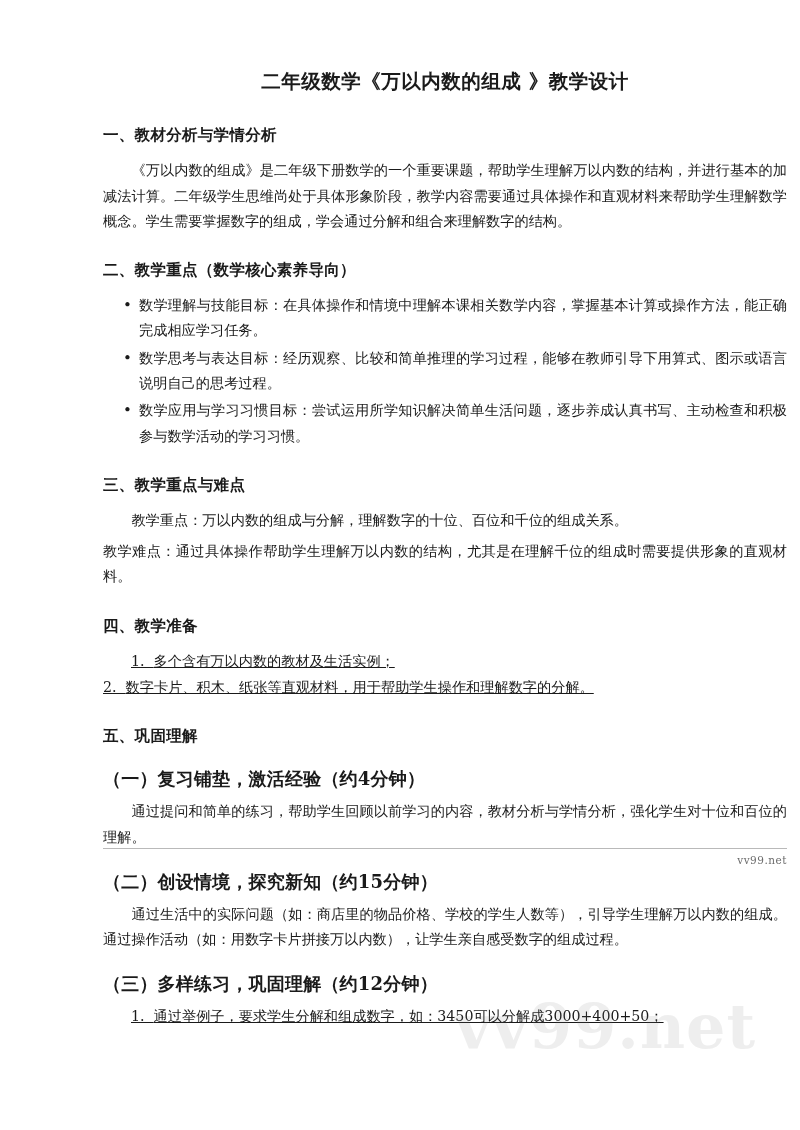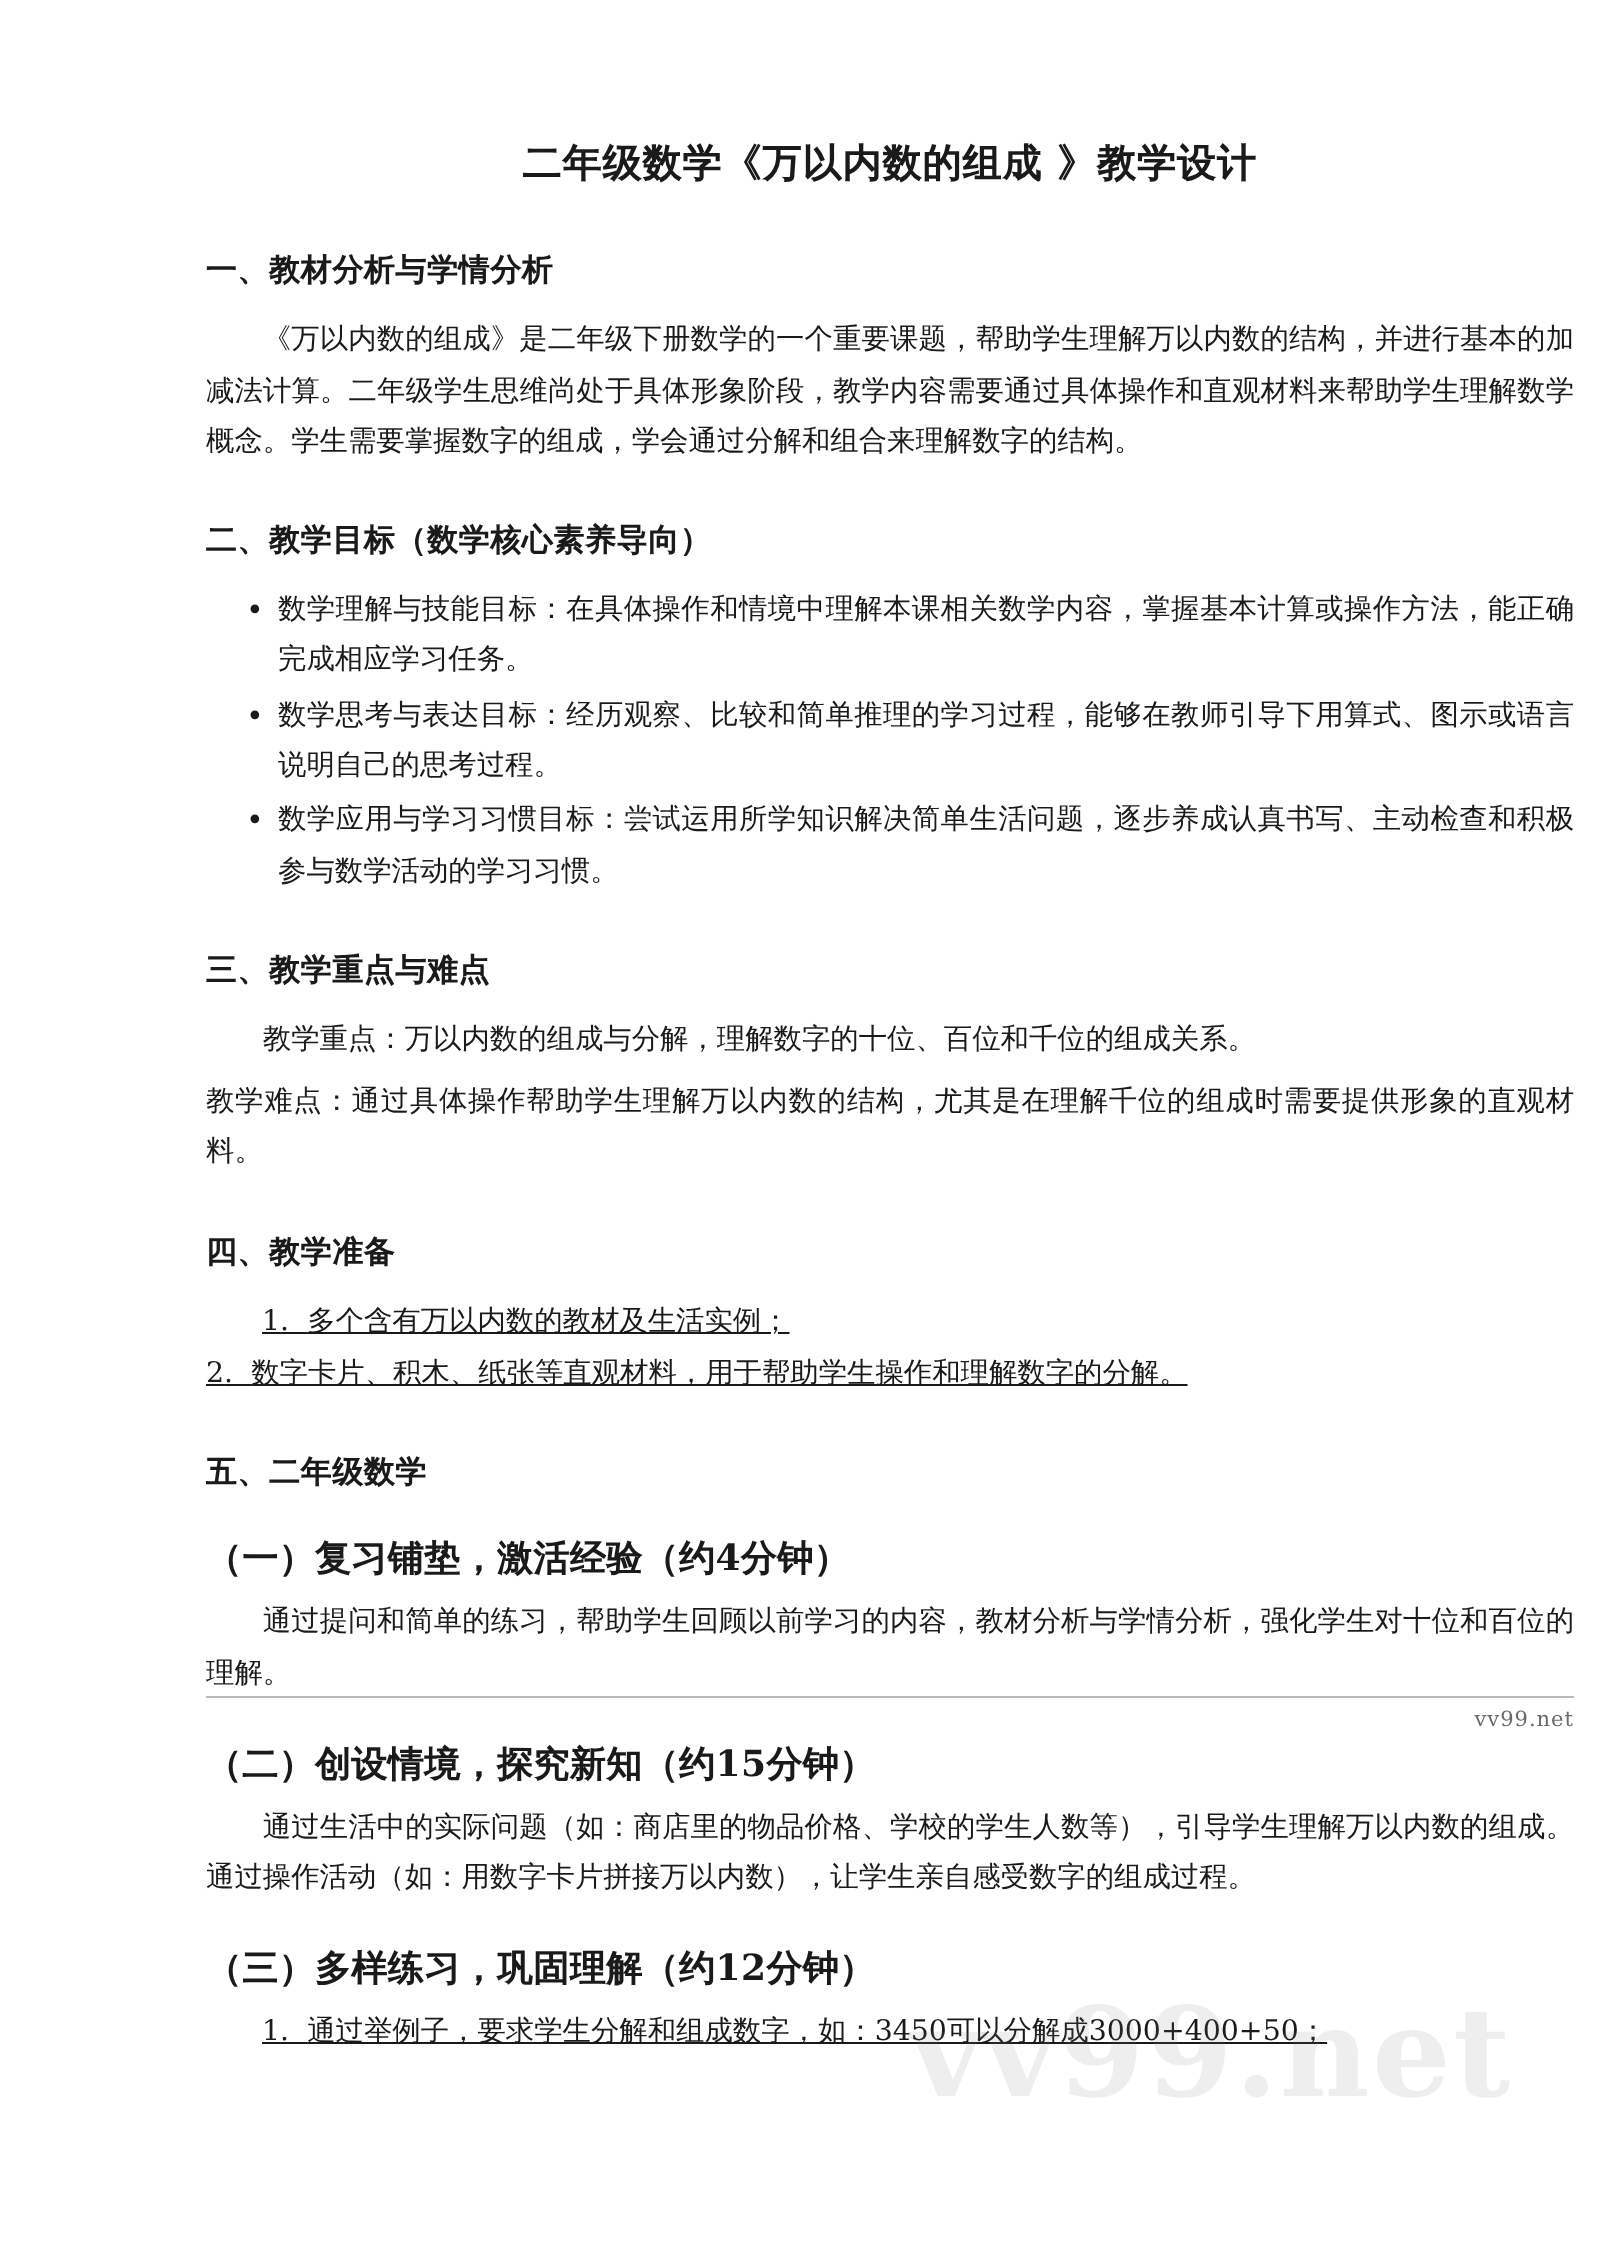--- a/index.html
+++ b/index.html
@@ -137,38 +137,38 @@
 </head>
 <body>
 
 <div class="page">
 
   <div class="doc-title">二年级数学《万以内数的组成 》教学设计</div>
 
   <h2 class="section">一、教材分析与学情分析</h2>
   <p class="body">《万以内数的组成》是二年级下册数学的一个重要课题，帮助学生理解万以内数的结构，并进行基本的加减法计算。二年级学生思维尚处于具体形象阶段，教学内容需要通过具体操作和直观材料来帮助学生理解数学概念。学生需要掌握数字的组成，学会通过分解和组合来理解数字的结构。</p>
 
-  <h2 class="section">二、教学目标（数学核心素养导向）</h2>
+  <h2 class="section">二、教学重点（数学核心素养导向）</h2>
   <ul class="bullets">
     <li>数学理解与技能目标：在具体操作和情境中理解本课相关数学内容，掌握基本计算或操作方法，能正确完成相应学习任务。</li>
     <li>数学思考与表达目标：经历观察、比较和简单推理的学习过程，能够在教师引导下用算式、图示或语言说明自己的思考过程。</li>
     <li>数学应用与学习习惯目标：尝试运用所学知识解决简单生活问题，逐步养成认真书写、主动检查和积极参与数学活动的学习习惯。</li>
   </ul>
 
   <h2 class="section">三、教学重点与难点</h2>
   <p class="body">教学重点：万以内数的组成与分解，理解数字的十位、百位和千位的组成关系。</p>
   <p class="body noindent">教学难点：通过具体操作帮助学生理解万以内数的结构，尤其是在理解千位的组成时需要提供形象的直观材料。</p>
 
   <h2 class="section">四、教学准备</h2>
   <ol class="numbered">
     <li class="indent-a">多个含有万以内数的教材及生活实例；</li>
     <li class="indent-b">数字卡片、积木、纸张等直观材料，用于帮助学生操作和理解数字的分解。</li>
   </ol>
 
-  <h2 class="section">五、二年级数学</h2>
+  <h2 class="section">五、巩固理解</h2>
 
   <h3 class="subsection">（一）复习铺垫，激活经验（约4分钟）</h3>
   <p class="body">通过提问和简单的练习，帮助学生回顾以前学习的内容，教材分析与学情分析，强化学生对十位和百位的理解。</p>
 
   <h3 class="subsection">（二）创设情境，探究新知（约15分钟）</h3>
   <p class="body">通过生活中的实际问题（如：商店里的物品价格、学校的学生人数等），引导学生理解万以内数的组成。通过操作活动（如：用数字卡片拼接万以内数），让学生亲自感受数字的组成过程。</p>
 
   <h3 class="subsection">（三）多样练习，巩固理解（约12分钟）</h3>
   <ol class="numbered">
     <li class="indent-a">通过举例子，要求学生分解和组成数字，如：3450可以分解成3000+400+50；</li>

